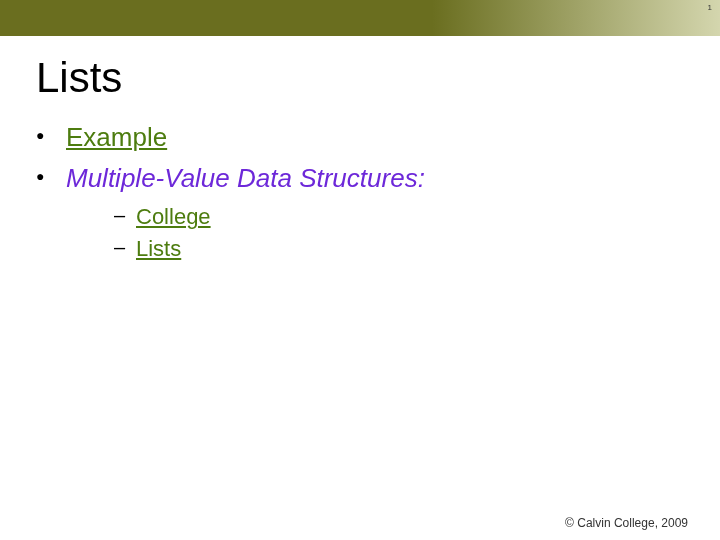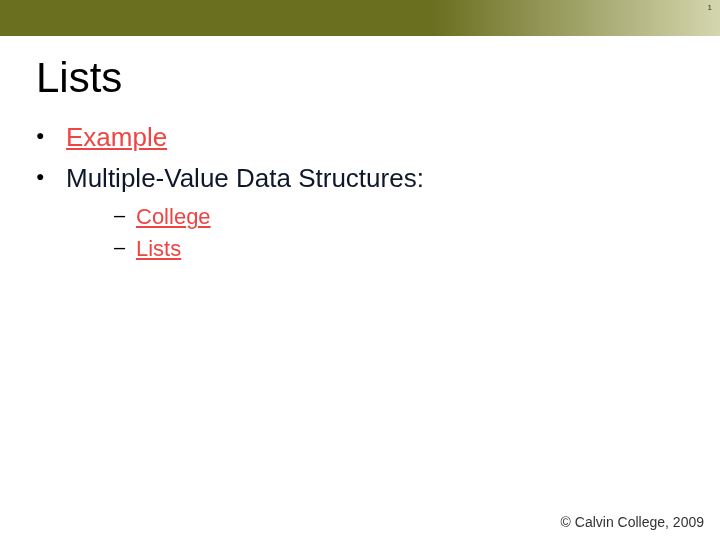--- a/index.html
+++ b/index.html
@@ -66,32 +66,33 @@
   }
   ul.inner > li::before {
     content: "–";
     position: absolute;
     left: 0;
     top: 0;
     font-size: 20px;
     color: #000;
   }
   .link {
-    color: #ef4444;
+    color: #4d7c0f;
     text-decoration: underline;
     cursor: pointer;
   }
   .plain {
-    color: #0f172a;
+    color: #6d28d9;
+    font-style: italic;
   }
   .footer {
     position: absolute;
     bottom: 10px;
-    right: 16px;
-    font-size: 14px;
+    right: 32px;
+    font-size: 12px;
     color: #333;
   }
 </style>
 </head>
 <body>
 
 <div class="top-bar">
   <span class="page-number">1</span>
 </div>
 

